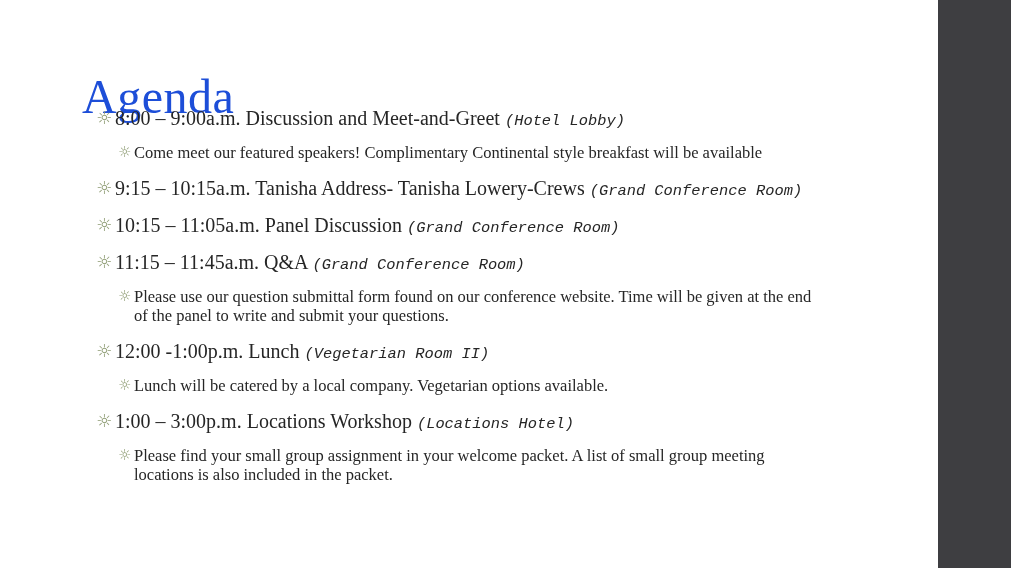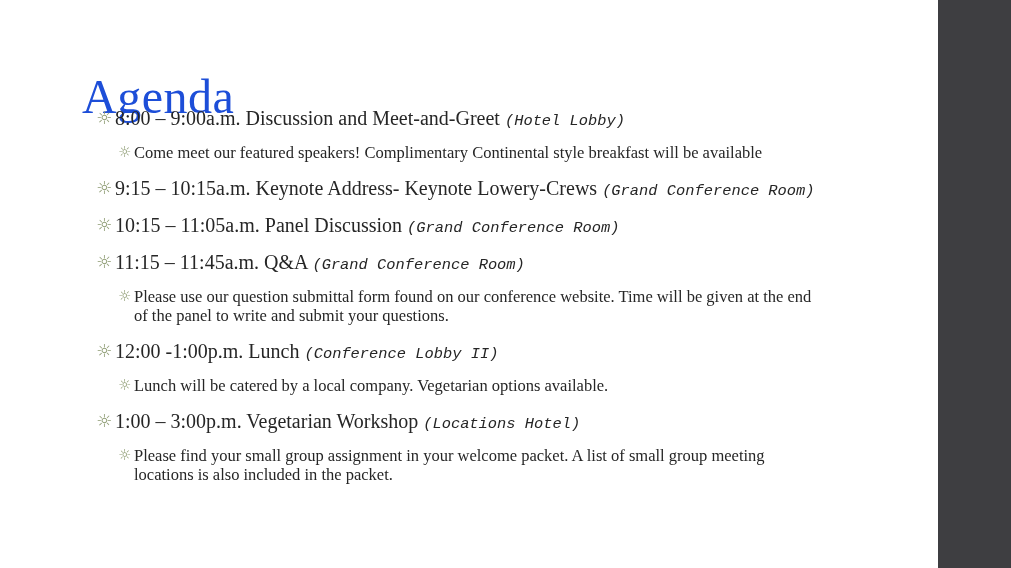--- a/index.html
+++ b/index.html
@@ -102,21 +102,21 @@
         <span class="loc">(Hotel Lobby)</span></span>
     </div>
     <div class="row l2">
       <span class="bullet">☼</span>
       <span class="itemtext">Come meet our featured speakers! Complimentary Continental style breakfast will be available</span>
     </div>
 
     <div class="row l1">
       <span class="bullet">☼</span>
       <span class="itemtext"><span class="time">9:15 – 10:15a.m.</span>
-        <span>Keynote Address- Keynote Lowery-Crews</span>
+        <span>Tanisha Address- Tanisha Lowery-Crews</span>
         <span class="loc">(Grand Conference Room)</span></span>
     </div>
 
     <div class="row l1">
       <span class="bullet">☼</span>
       <span class="itemtext"><span class="time">10:15 – 11:05a.m.</span>
         <span>Panel Discussion</span>
         <span class="loc">(Grand Conference Room)</span></span>
     </div>
 
@@ -128,31 +128,31 @@
     </div>
     <div class="row l2">
       <span class="bullet">☼</span>
       <span class="itemtext">Please use our question submittal form found on our conference website. Time will be given at the end of the panel to write and submit your questions.</span>
     </div>
 
     <div class="row l1">
       <span class="bullet">☼</span>
       <span class="itemtext"><span class="time">12:00 -1:00p.m.</span>
         <span>Lunch</span>
-        <span class="loc">(Conference Lobby II)</span></span>
+        <span class="loc">(Vegetarian Room II)</span></span>
     </div>
     <div class="row l2">
       <span class="bullet">☼</span>
       <span class="itemtext">Lunch will be catered by a local company. Vegetarian options available.</span>
     </div>
 
     <div class="row l1">
       <span class="bullet">☼</span>
       <span class="itemtext"><span class="time">1:00 – 3:00p.m.</span>
-        <span>Vegetarian Workshop</span>
+        <span>Locations Workshop</span>
         <span class="loc">(Locations Hotel)</span></span>
     </div>
     <div class="row l2">
       <span class="bullet">☼</span>
       <span class="itemtext">Please find your small group assignment in your welcome packet. A list of small group meeting locations is also included in the packet.</span>
     </div>
 
   </div>
 </div>
 

